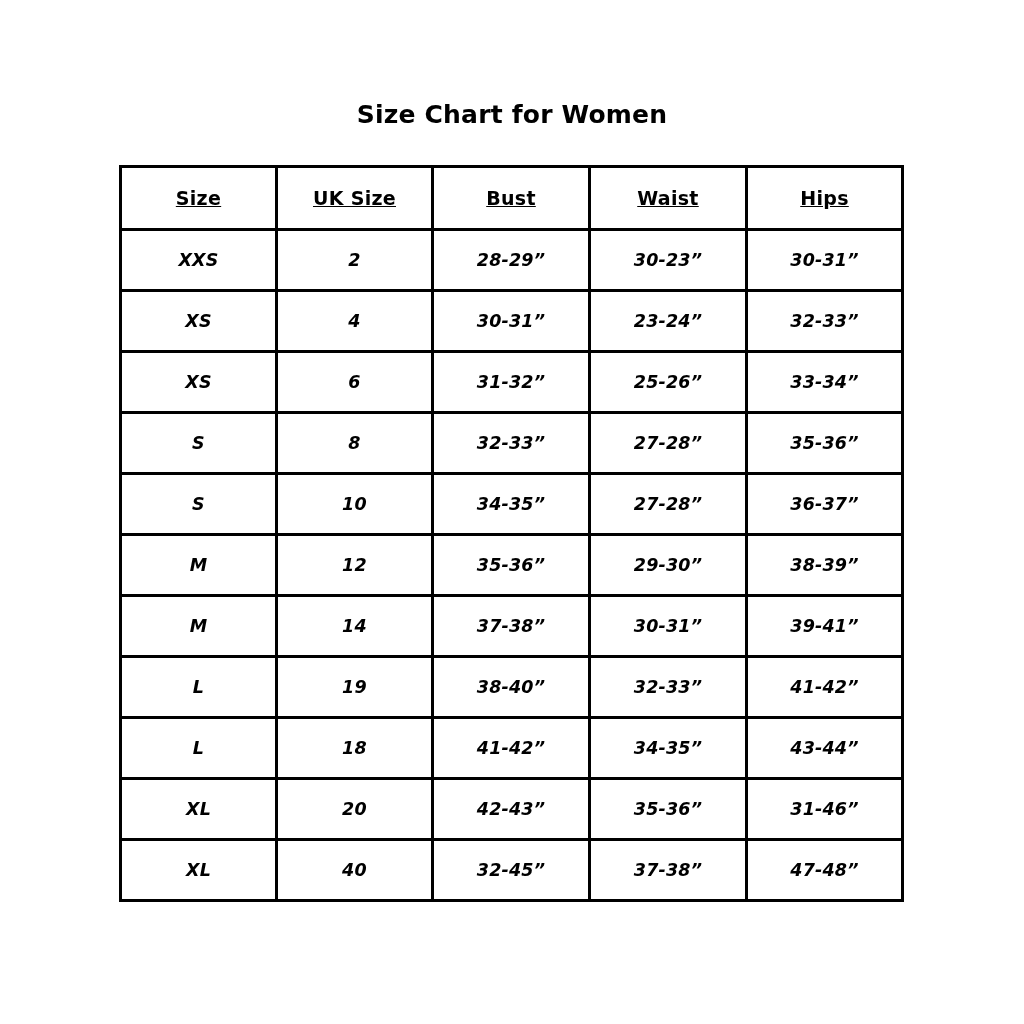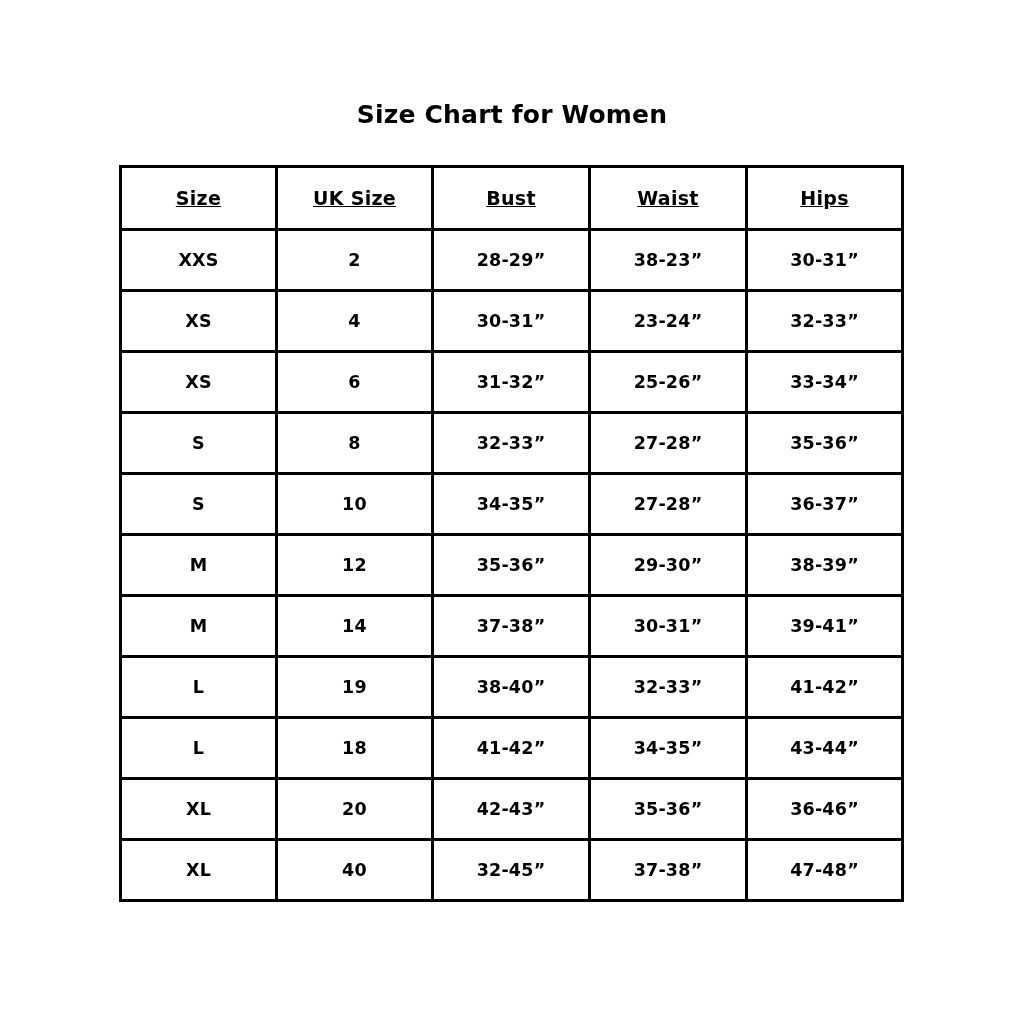--- a/index.html
+++ b/index.html
@@ -58,20 +58,21 @@
   table.size-table th {
     height: 58px;
     font-size: 19px;
     letter-spacing: 0.3px;
     text-decoration: underline;
   }
   table.size-table td {
     height: 56px;
     font-size: 17.5px;
     letter-spacing: 0.2px;
+    font-style: italic;
   }
 </style>
 </head>
 <body>
 
 <div class="page">
 
   <div class="chart-title">Size Chart for Women</div>
 
   <div class="table-wrap">
@@ -90,21 +91,21 @@
           <th>Bust</th>
           <th>Waist</th>
           <th>Hips</th>
         </tr>
       </thead>
       <tbody>
         <tr>
           <td>XXS</td>
           <td>2</td>
           <td>28-29”</td>
-          <td>38-23”</td>
+          <td>30-23”</td>
           <td>30-31”</td>
         </tr>
         <tr>
           <td>XS</td>
           <td>4</td>
           <td>30-31”</td>
           <td>23-24”</td>
           <td>32-33”</td>
         </tr>
         <tr>
@@ -154,21 +155,21 @@
           <td>18</td>
           <td>41-42”</td>
           <td>34-35”</td>
           <td>43-44”</td>
         </tr>
         <tr>
           <td>XL</td>
           <td>20</td>
           <td>42-43”</td>
           <td>35-36”</td>
-          <td>36-46”</td>
+          <td>31-46”</td>
         </tr>
         <tr>
           <td>XL</td>
           <td>40</td>
           <td>32-45”</td>
           <td>37-38”</td>
           <td>47-48”</td>
         </tr>
       </tbody>
     </table>

